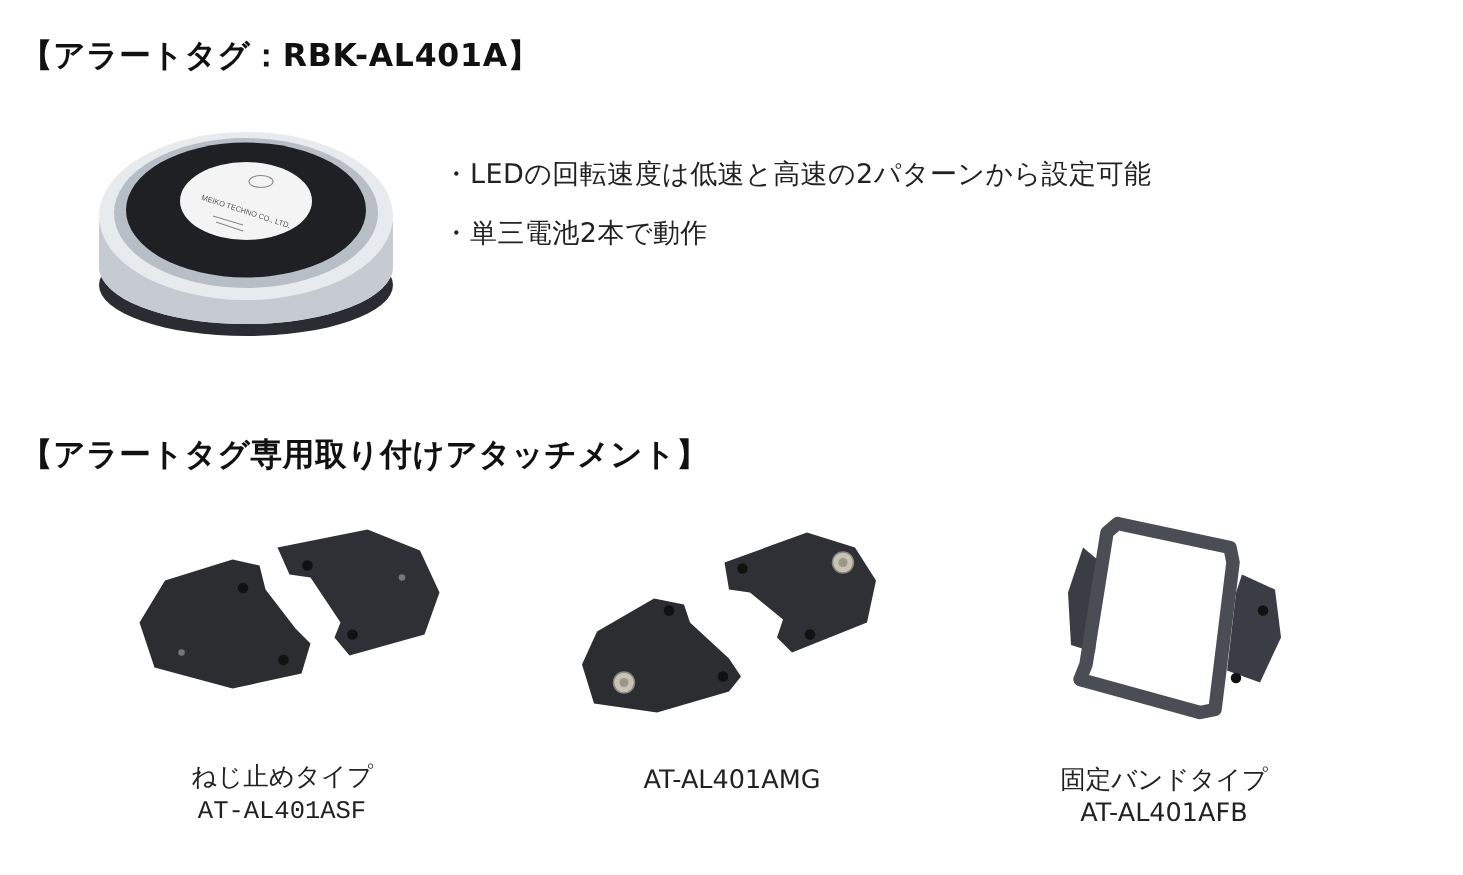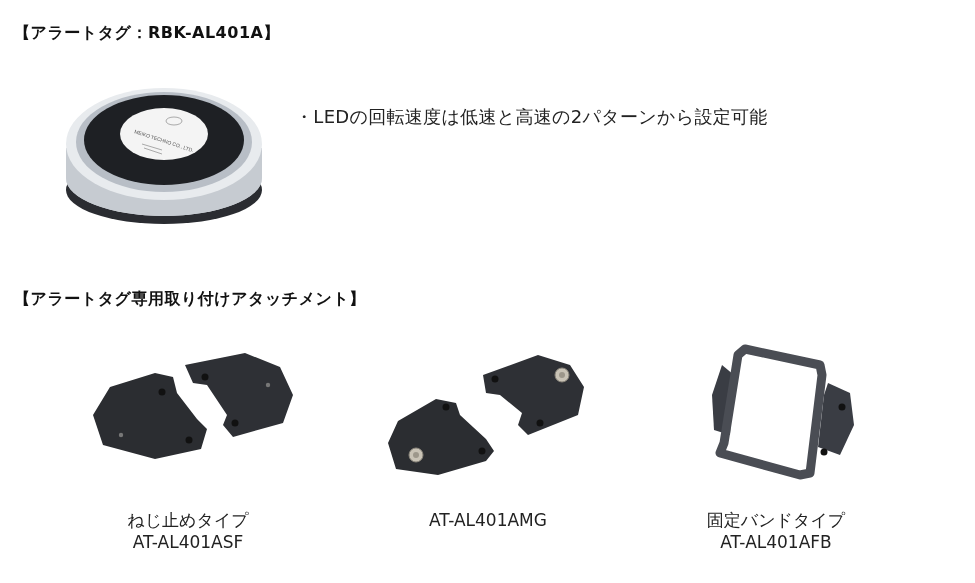--- a/index.html
+++ b/index.html
@@ -1,18 +1,18 @@
 <!DOCTYPE html>
 <html><head>
 <meta charset="utf-8">
 <style>
   html, body { margin: 0; padding: 0; background: #ffffff; }
   body { width: 975px; height: 583px; position: relative; overflow: hidden;
          font-family: "DejaVu Sans", "Liberation Sans", sans-serif; color: #111; }
-  .heading { position: absolute; font-weight: bold; font-size: 16px; letter-spacing: 0.5px; color: #111; white-space: nowrap; }
+  .heading { position: absolute; font-weight: bold; font-size: 21px; letter-spacing: 0.5px; color: #111; white-space: nowrap; }
   #h1 { left: 14px; top: 23px; }
   #h2 { left: 14px; top: 273px; margin-top: 16px; }
   .bullets { position: absolute; left: 295px; top: 102px; font-size: 18px; color: #222; }
   .bullets div { height: 39px; line-height: 30px; white-space: nowrap; letter-spacing: 0.3px; }
   .img { position: absolute; }
   .caption { position: absolute; width: 220px; text-align: center; font-size: 17px; color: #222; line-height: 22px; }
 </style>
 </head>
 <body>
 
@@ -29,20 +29,21 @@
     <ellipse cx="102" cy="56" rx="44" ry="26" fill="#f4f4f4"></ellipse>
     <ellipse cx="112" cy="43" rx="8" ry="4" fill="none" stroke="#888" stroke-width="0.7"></ellipse>
     <text x="72" y="55" font-size="5" fill="#555" transform="rotate(18 72 55)" font-family="Liberation Sans, sans-serif">MEIKO TECHNO CO., LTD.</text>
     <line x1="80" y1="66" x2="100" y2="72" stroke="#888" stroke-width="0.7"></line>
     <line x1="82" y1="70" x2="100" y2="76" stroke="#888" stroke-width="0.7"></line>
   </svg>
 </div>
 
 <div class="bullets">
   <div>・LEDの回転速度は低速と高速の2パターンから設定可能</div>
+  <div>・単三電池2本で動作</div>
 </div>
 
 <div id="h2" class="heading">【アラートタグ専用取り付けアタッチメント】</div>
 
 <div class="img" style="left:85px; top:345px; width:215px; height:120px;">
   <svg width="215" height="120" viewBox="0 0 215 120">
     <path d="M25 42 L70 28 L88 32 L92 48 L112 74 L122 84 L116 104 L70 114 L18 100 L8 70 Z" fill="#2b2d31"></path>
     <path d="M100 20 L160 8 L195 22 L208 50 L198 78 L148 92 L138 80 L142 70 L122 40 L108 38 Z" fill="#2e3035"></path>
     <circle cx="77" cy="47" r="3.5" fill="#111"></circle>
     <circle cx="104" cy="95" r="3.5" fill="#111"></circle>
@@ -71,21 +72,21 @@
 <div class="img" style="left:700px; top:335px; width:160px; height:145px;">
   <svg width="160" height="145" viewBox="0 0 160 145">
     <path d="M22 30 L12 60 L14 95 L30 100 L34 40 Z" fill="#3a3d44"></path>
     <path d="M128 48 L150 58 L154 90 L140 120 L118 112 L124 60 Z" fill="#3a3d44"></path>
     <path d="M45 14 L120 30 L122 40 L110 138 L100 140 L20 118 L24 108 L38 20 Z" fill="none" stroke="#4a4d54" stroke-width="9" stroke-linejoin="round"></path>
     <circle cx="142" cy="72" r="3.5" fill="#111"></circle>
     <circle cx="124" cy="117" r="3.5" fill="#111"></circle>
   </svg>
 </div>
 
-<div class="caption" style="left:78px; top:509px;">
+<div class="caption" style="left:78px; top:509px;font-family:Liberation Mono, monospace;">
   <div>ねじ止めタイプ</div>
   <div>AT-AL401ASF</div>
 </div>
 <div class="caption" style="left:378px; top:509px;">
   <div>AT-AL401AMG</div>
 </div>
 <div class="caption" style="left:666px; top:509px;">
   <div>固定バンドタイプ</div>
   <div>AT-AL401AFB</div>
 </div>

